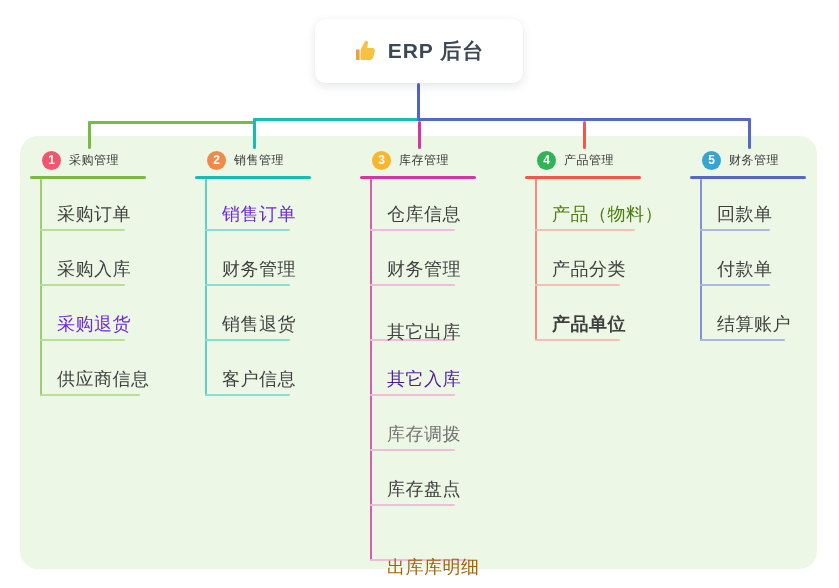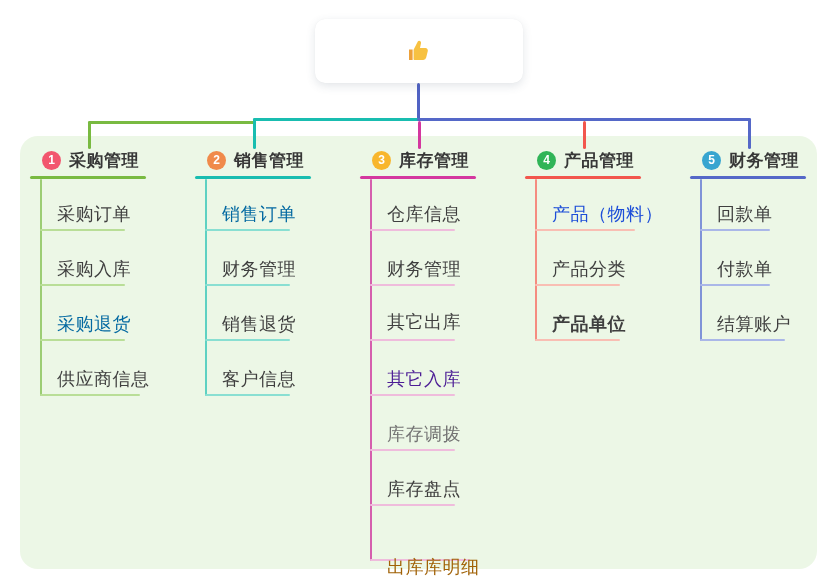--- a/index.html
+++ b/index.html
@@ -22,21 +22,21 @@
   .root-node svg { width:24px; height:24px; }
   .line { position:absolute; border-radius:2px; }
   .branch-header {
     position:absolute; height:24px; display:flex; align-items:center; gap:8px;
     cursor:pointer; z-index:2;
   }
   .badge {
     width:19px; height:19px; border-radius:50%; color:#fff; font-size:12px; font-weight:bold;
     display:flex; align-items:center; justify-content:center; flex:0 0 auto;
   }
-  .branch-title { font-size:17px; font-weight:700; color:#373737; white-space:nowrap; letter-spacing:0.5px; }
+  .branch-title { font-size:12px; font-weight:400; color:#373737; white-space:nowrap; letter-spacing:0.5px; }
   .branch-underline { position:absolute; height:3px; border-radius:2px; }
   .child-label {
     position:absolute; height:22px; line-height:22px; font-size:18px; color:#3f3f3f;
     white-space:nowrap; cursor:pointer; z-index:2; letter-spacing:0.5px;
   }
 </style>
 </head>
 <body>
 
 <div class="canvas">
@@ -55,78 +55,79 @@
       <div class="line" style="left: 748px; top: 118px; width: 3px; height: 31px; background: rgb(85, 104, 200); z-index: 1;"></div>
     </div>
 
   <div class="root-node">
     <span style="display:flex;">
       <svg viewBox="0 0 24 24" aria-hidden="true">
         <path d="M2 10.5h3.6V21H2z" fill="#eda13a"></path>
         <path d="M6.6 20.4V10.8l4.2-8.2c.3-.5.8-.8 1.3-.8 1.3 0 2.2 1.2 1.9 2.4L13 9h5.4c1.6 0 2.8 1.5 2.4 3.1l-1.6 6.4A3.1 3.1 0 0 1 16.2 21H8.4c-.8 0-1.5-.2-1.8-.6z" fill="#f7c141"></path>
       </svg>
     </span>
+    <span class="title" style="color: rgb(61, 72, 86);">ERP 后台</span>
   </div>
 
   <div id="branches">
       <div class="branch-header" style="left: 42px; top: 148px;">
         <span class="badge" style="background: rgb(242, 86, 110);">1</span>
         <span class="branch-title">采购管理</span>
       </div>
       <div class="branch-underline line" style="left: 30px; top: 176px; width: 116px; height: 3px; background: rgb(121, 186, 65); z-index: 1;"></div>
       <div class="line" style="left: 40px; top: 179px; width: 2px; height: 217px; background: rgb(156, 205, 116); z-index: 1;"></div>
       <div class="child-label" style="left: 57px; top: 203px; color: rgb(63, 63, 63);">采购订单</div>
       <div class="line" style="left: 40px; top: 229px; width: 85px; height: 2px; background: rgb(185, 222, 151); z-index: 1;"></div>
       <div class="child-label" style="left: 57px; top: 258px; color: rgb(63, 63, 63);">采购入库</div>
       <div class="line" style="left: 40px; top: 284px; width: 85px; height: 2px; background: rgb(185, 222, 151); z-index: 1;"></div>
-      <div class="child-label" style="left: 57px; top: 313px; color: #0369a1;">采购退货</div>
+      <div class="child-label" style="left: 57px; top: 313px; color: #6d28d9;">采购退货</div>
       <div class="line" style="left: 40px; top: 339px; width: 85px; height: 2px; background: rgb(185, 222, 151); z-index: 1;"></div>
       <div class="child-label" style="left: 57px; top: 368px; color: #404040;">供应商信息</div>
       <div class="line" style="left: 40px; top: 394px; width: 100px; height: 2px; background: rgb(185, 222, 151); z-index: 1;"></div>
       <div class="branch-header" style="left: 207px; top: 148px;">
         <span class="badge" style="background: rgb(240, 138, 74);">2</span>
         <span class="branch-title">销售管理</span>
       </div>
       <div class="branch-underline line" style="left: 195px; top: 176px; width: 116px; height: 3px; background: rgb(25, 189, 176); z-index: 1;"></div>
       <div class="line" style="left: 205px; top: 179px; width: 2px; height: 217px; background: rgb(94, 209, 194); z-index: 1;"></div>
-      <div class="child-label" style="left: 222px; top: 203px; color: #0369a1; text-align: center;">销售订单</div>
+      <div class="child-label" style="left: 222px; top: 203px; color: #6d28d9; text-align: center;">销售订单</div>
       <div class="line" style="left: 205px; top: 229px; width: 85px; height: 2px; background: rgb(137, 223, 210); z-index: 1;"></div>
       <div class="child-label" style="left: 222px; top: 258px; color: rgb(63, 63, 63);">财务管理</div>
       <div class="line" style="left: 205px; top: 284px; width: 85px; height: 2px; background: rgb(137, 223, 210); z-index: 1;"></div>
       <div class="child-label" style="left: 222px; top: 313px; color: rgb(63, 63, 63);">销售退货</div>
       <div class="line" style="left: 205px; top: 339px; width: 85px; height: 2px; background: rgb(137, 223, 210); z-index: 1;"></div>
       <div class="child-label" style="left: 222px; top: 368px; color: rgb(63, 63, 63);">客户信息</div>
       <div class="line" style="left: 205px; top: 394px; width: 85px; height: 2px; background: rgb(137, 223, 210); z-index: 1;"></div>
       <div class="branch-header" style="left: 372px; top: 148px;">
         <span class="badge" style="background: rgb(248, 182, 45);">3</span>
         <span class="branch-title">库存管理</span>
       </div>
       <div class="branch-underline line" style="left: 360px; top: 176px; width: 116px; height: 3px; background: rgb(212, 55, 159); z-index: 1;"></div>
       <div class="line" style="left: 370px; top: 179px; width: 2px; height: 382px; background: rgb(213, 95, 174); z-index: 1;"></div>
       <div class="child-label" style="left: 387px; top: 203px; color: rgb(63, 63, 63);">仓库信息</div>
       <div class="line" style="left: 370px; top: 229px; width: 85px; height: 2px; background: rgb(239, 188, 220); z-index: 1;"></div>
       <div class="child-label" style="left: 387px; top: 258px; color: rgb(63, 63, 63);">财务管理</div>
       <div class="line" style="left: 370px; top: 284px; width: 85px; height: 2px; background: rgb(239, 188, 220); z-index: 1;"></div>
-      <div class="child-label" style="left: 387px; top: 311px; color: rgb(63, 63, 63);">其它出库</div>
+      <div class="child-label" style="left: 387px; top: 321px; color: rgb(63, 63, 63);">其它出库</div>
       <div class="line" style="left: 370px; top: 339px; width: 85px; height: 2px; background: rgb(239, 188, 220); z-index: 1;"></div>
       <div class="child-label" style="left: 387px; top: 368px; color: #4c1d95;">其它入库</div>
       <div class="line" style="left: 370px; top: 394px; width: 85px; height: 2px; background: rgb(239, 188, 220); z-index: 1;"></div>
       <div class="child-label" style="left: 387px; top: 423px; color: #737373;">库存调拨</div>
       <div class="line" style="left: 370px; top: 449px; width: 85px; height: 2px; background: rgb(239, 188, 220); z-index: 1;"></div>
       <div class="child-label" style="left: 387px; top: 478px; color: rgb(63, 63, 63);">库存盘点</div>
       <div class="line" style="left: 370px; top: 504px; width: 85px; height: 2px; background: rgb(239, 188, 220); z-index: 1;"></div>
       <div class="child-label" style="left: 387px; top: 556px; color: #a16207;">出库库明细</div>
       <div class="line" style="left: 370px; top: 559px; width: 100px; height: 2px; background: rgb(239, 188, 220); z-index: 1;"></div>
       <div class="branch-header" style="left: 537px; top: 148px;">
         <span class="badge" style="background: rgb(48, 180, 87);">4</span>
         <span class="branch-title">产品管理</span>
       </div>
       <div class="branch-underline line" style="left: 525px; top: 176px; width: 116px; height: 3px; background: rgb(242, 86, 77); z-index: 1;"></div>
       <div class="line" style="left: 535px; top: 179px; width: 2px; height: 162px; background: rgb(245, 140, 128); z-index: 1;"></div>
-      <div class="child-label" style="left: 552px; top: 203px; color: #1d4ed8;">产品（物料）</div>
+      <div class="child-label" style="left: 552px; top: 203px; color: #4d7c0f;">产品（物料）</div>
       <div class="line" style="left: 535px; top: 229px; width: 100px; height: 2px; background: rgb(249, 190, 179); z-index: 1;"></div>
       <div class="child-label" style="left: 552px; top: 258px; color: rgb(63, 63, 63);">产品分类</div>
       <div class="line" style="left: 535px; top: 284px; width: 85px; height: 2px; background: rgb(249, 190, 179); z-index: 1;"></div>
       <div class="child-label" style="left: 552px; top: 313px; color: rgb(63, 63, 63); font-weight: bold;">产品单位</div>
       <div class="line" style="left: 535px; top: 339px; width: 85px; height: 2px; background: rgb(249, 190, 179); z-index: 1;"></div>
       <div class="branch-header" style="left: 702px; top: 148px;">
         <span class="badge" style="background: rgb(56, 165, 208);">5</span>
         <span class="branch-title">财务管理</span>
       </div>
       <div class="branch-underline line" style="left: 690px; top: 176px; width: 116px; height: 3px; background: rgb(85, 104, 200); z-index: 1;"></div>

